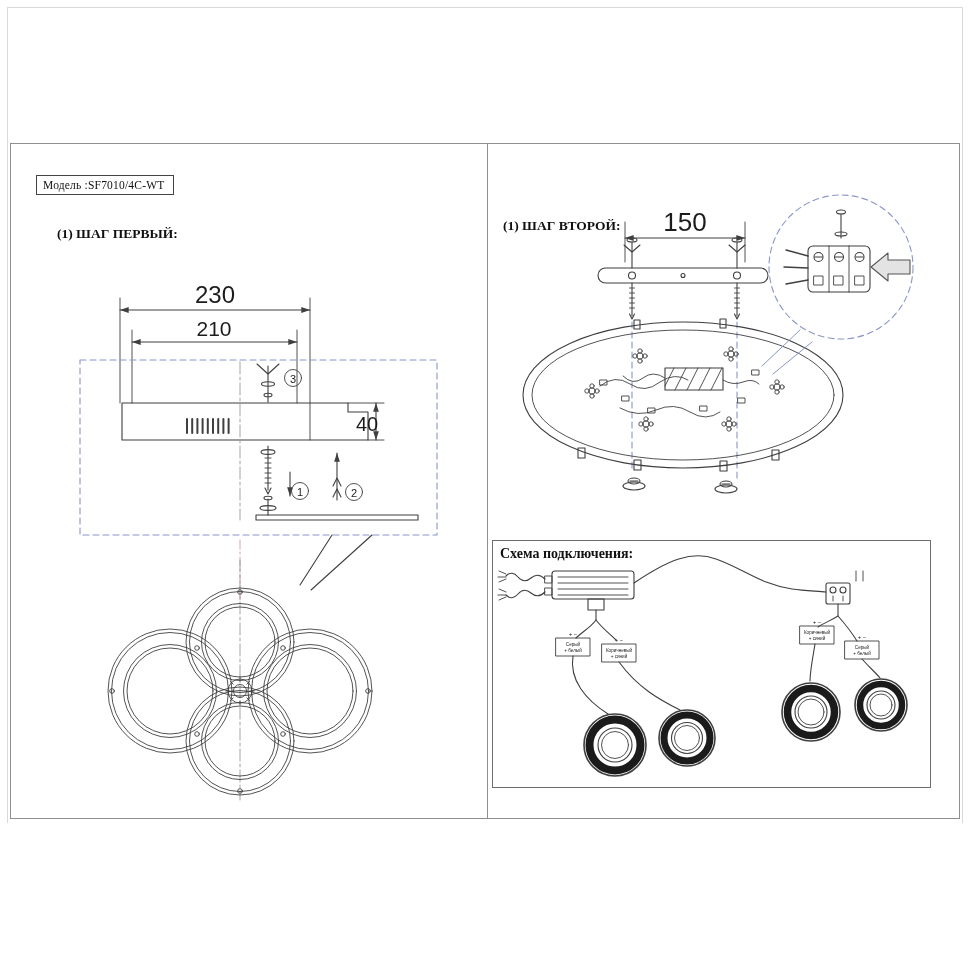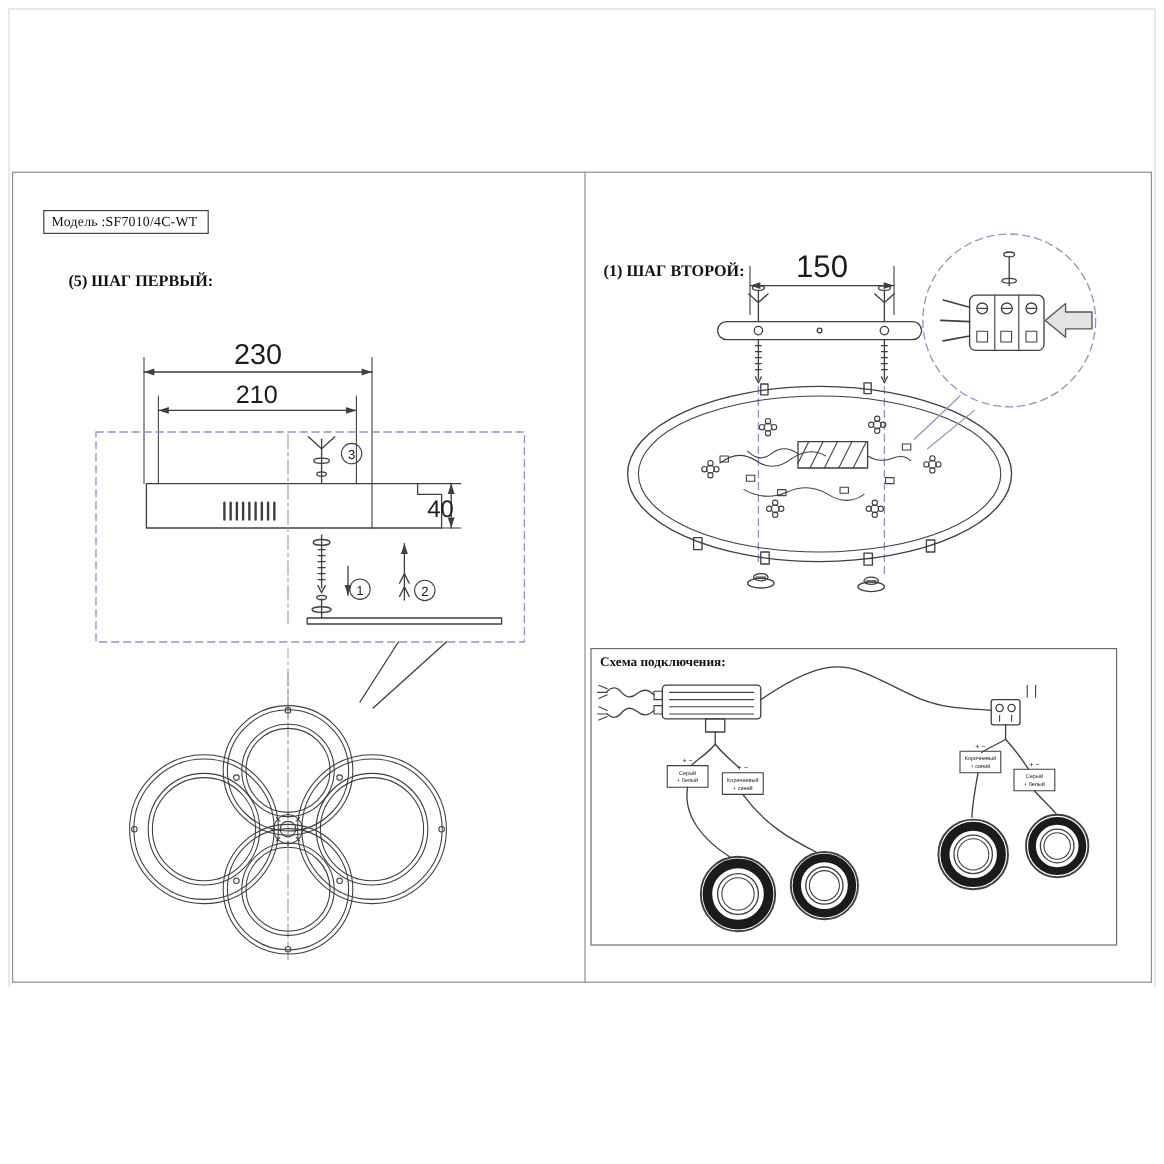--- a/index.html
+++ b/index.html
@@ -10,21 +10,21 @@
   .frame { position:absolute; left:10px; top:143px; width:948px; height:674px;
            border:1px solid #8f8f8f; background:#fff; }
   .divider { position:absolute; left:487px; top:143px; width:1px; height:676px; background:#8f8f8f; }
   .model-box { position:absolute; left:36px; top:175px; border:1px solid #444;
                padding:3px 9px 3px 6px; font-size:11.5px; color:#111; letter-spacing:0.2px; }
   .step-label { position:absolute; font-weight:bold; font-size:13.5px; color:#111; }
   #step1-label { left:57px; top:226px; }
   #step2-label { left:503px; top:218px; }
   .wiring-box { position:absolute; left:492px; top:540px; width:437px; height:246px;
                 border:1px solid #6d6d6d; }
-  .wiring-label { position:absolute; left:500px; top:546px; font-weight:bold; font-size:11px; color:#111; }
+  .wiring-label { position:absolute; left:500px; top:546px; font-weight:bold; font-size:14px; color:#111; }
   svg.overlay { position:absolute; left:0; top:0; }
   svg .ln   { stroke:#3f3f3f; fill:none; stroke-width:1.1; stroke-linecap:round; stroke-linejoin:round; }
   svg .thin { stroke-width:0.9; }
   svg .thk  { stroke-width:2; }
   svg .bdash { stroke:#8a96c8; fill:none; stroke-dasharray:6 4; stroke-width:1.1; }
   svg .bsolid { stroke:#8a96c8; fill:none; stroke-width:1; }
   svg .gdash { stroke:#9a9a9a; stroke-dasharray:12 3 3 3; stroke-width:0.9; fill:none; }
   svg .rdash { stroke:#d59a9a; stroke-dasharray:9 3 2 3; stroke-width:0.9; fill:none; }
   svg text { stroke:none; }
   svg .dimtxt { font-family:"Liberation Sans", sans-serif; fill:#1c1c1c; }
@@ -36,21 +36,21 @@
 <body>
 
 <div class="page">
   <div class="page-border"></div>
   <div class="frame"></div>
   <div class="divider"></div>
 
   <div class="model-box">
     <span>Модель :SF7010/4C-WT</span>
   </div>
-  <div class="step-label" id="step1-label">(5) ШАГ ПЕРВЫЙ:</div>
+  <div class="step-label" id="step1-label">(1) ШАГ ПЕРВЫЙ:</div>
   <div class="step-label" id="step2-label">(1) ШАГ ВТОРОЙ:</div>
 
   <div class="wiring-box"></div>
   <div class="wiring-label">Схема подключения:</div>
 
   <svg class="overlay" width="970" height="970" viewBox="0 0 970 970">
     <defs>
       <marker id="ah" viewBox="0 0 10 8" markerWidth="9" markerHeight="7" refX="9" refY="3.5" orient="auto-start-reverse">
         <path d="M0,0.5 L9,3.5 L0,6.5 Z" fill="#3f3f3f"></path>
       </marker>

